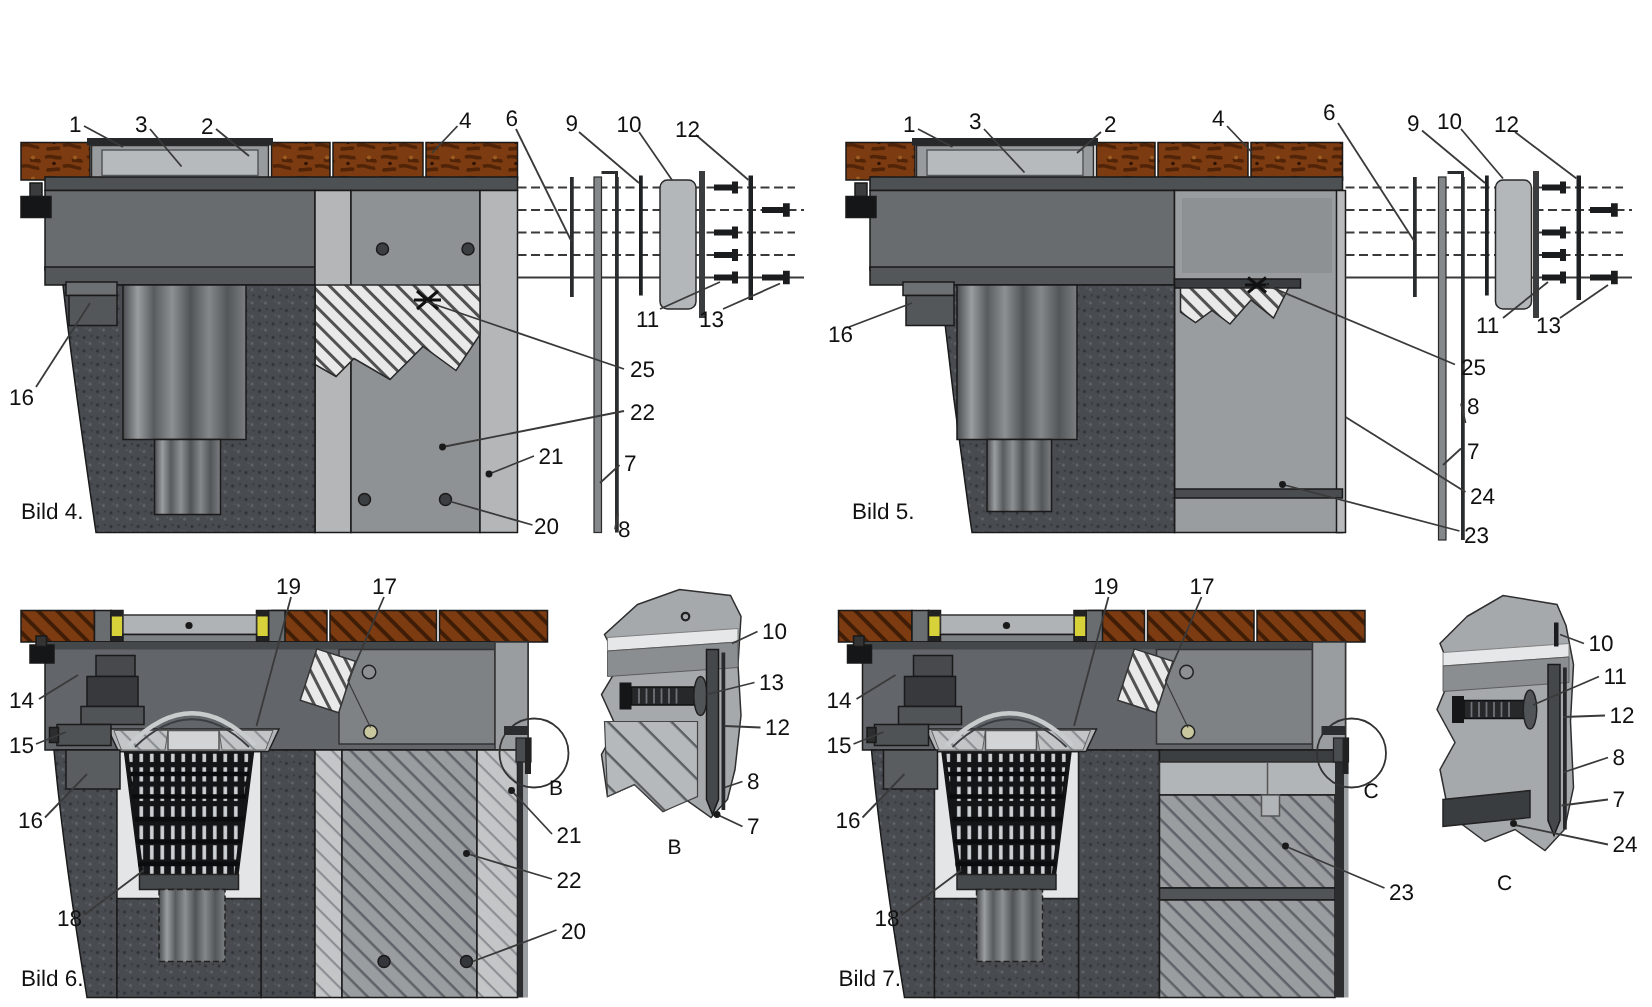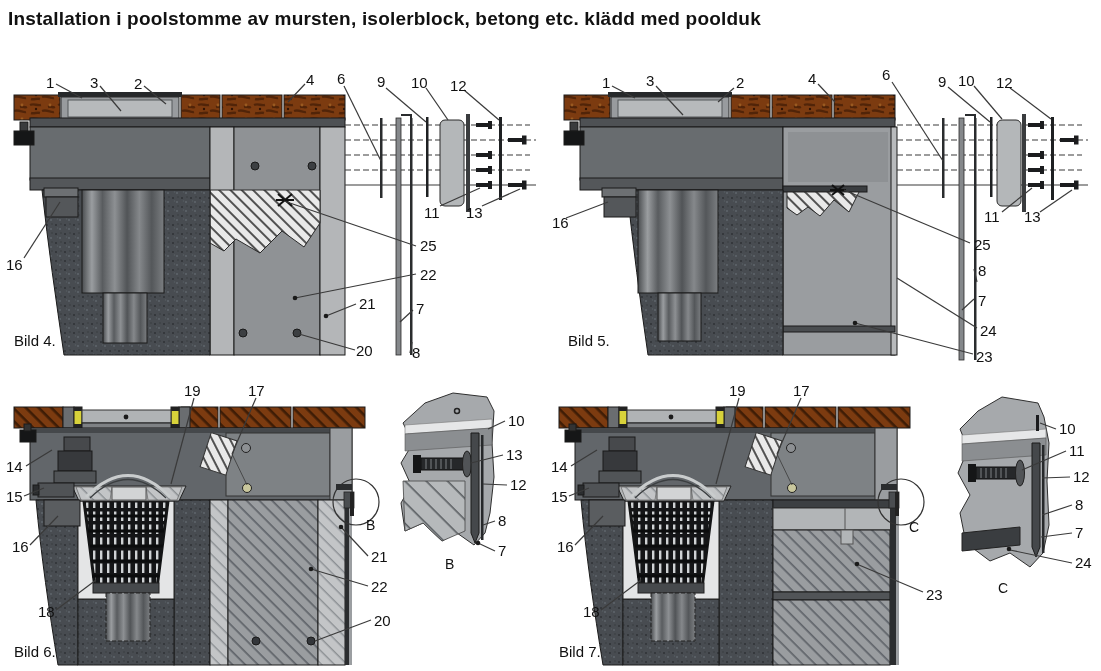--- a/index.html
+++ b/index.html
@@ -63,21 +63,20 @@
         <stop offset=".25" stop-color="#595c5f"></stop>
           <stop offset=".4" stop-color="#8d9093"></stop>
         <stop offset=".55" stop-color="#515457"></stop>
           <stop offset=".7" stop-color="#85888b"></stop>
         <stop offset=".85" stop-color="#54575a"></stop>
           <stop offset="1" stop-color="#7b7e81"></stop>
       </linearGradient>
     </defs>
   </svg>
 
-  <div class="title">Installation i poolstomme av mursten, isolerblock, betong etc. klädd med poolduk</div>
 
   <svg class="fig" style="left:0;top:60px" width="550" height="315" viewBox="0 0 550 315">
     <g stroke="#1a1a1a" stroke-width="1">
       <rect x="14" y="35" width="46" height="25" fill="url(#woodTop)"></rect>
       <rect x="181" y="35" width="39" height="25" fill="url(#woodTop)"></rect>
       <rect x="222" y="35" width="60" height="25" fill="url(#woodTop)"></rect>
       <rect x="284" y="35" width="61" height="25" fill="url(#woodTop)"></rect>
     </g>
     <g>
       <rect x="58" y="32" width="124" height="5" fill="#26282a"></rect>

